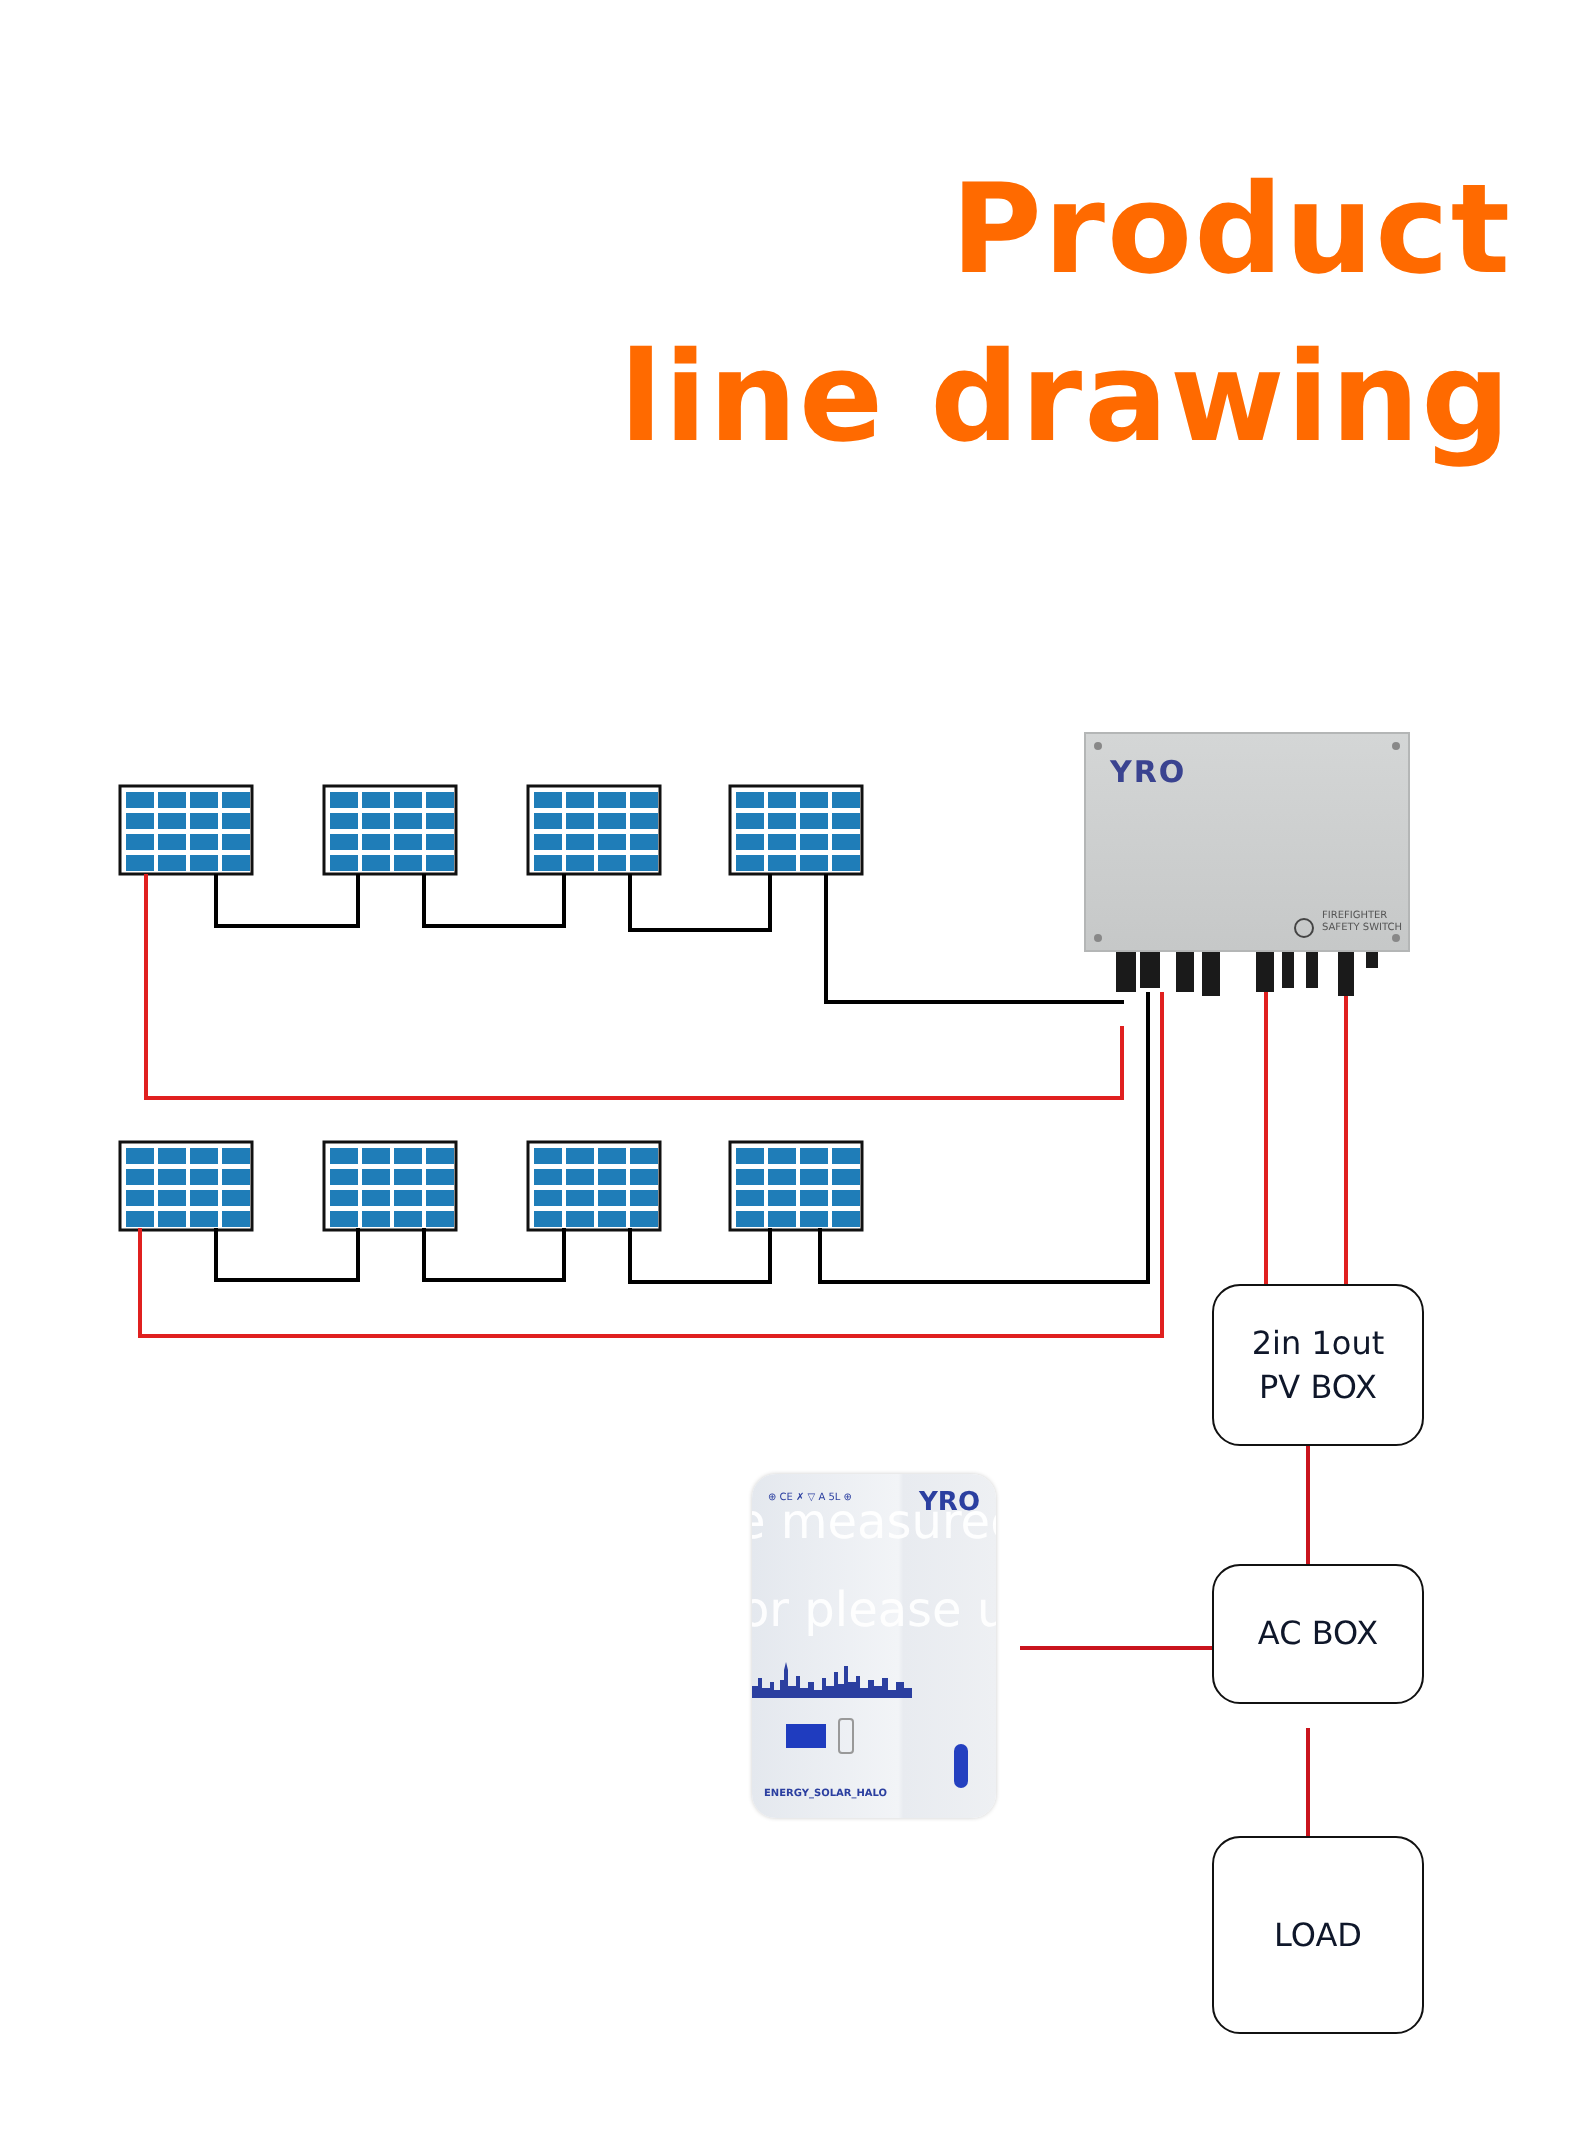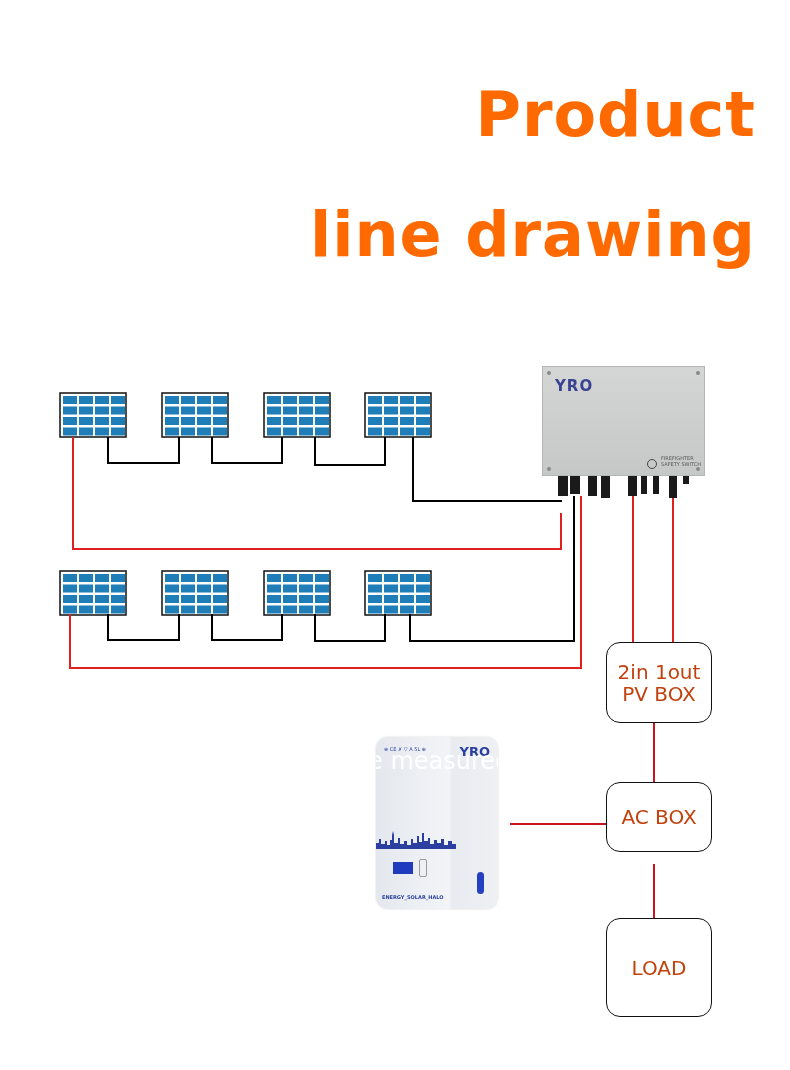--- a/index.html
+++ b/index.html
@@ -1,21 +1,21 @@
 <!DOCTYPE html>
 <html><head>
 <meta charset="utf-8">
 <style>
   html, body { margin:0; padding:0; background:#ffffff; }
   body { width:790px; height:1070px; position:relative; overflow:hidden; font-family:"DejaVu Sans", sans-serif; }
   .title { position:absolute; right:34px; color:#ff6a00; font-family:"DejaVu Sans", sans-serif; font-weight:bold; letter-spacing:1px; white-space:nowrap; }
   .title.l1 { top:78px; font-size:62px; }
-  .title.l2 { top:162px; font-size:62px;margin-top:36px; }
+  .title.l2 { top:162px; font-size:62px; }
   svg#diagram { position:absolute; left:0; top:0; }
-  .box { position:absolute; border:1.5px solid #111; border-radius:14px; background:#fff; display:flex; align-items:center; justify-content:center; text-align:center; font-family:"DejaVu Sans", sans-serif; font-size:20px; color:#c2410c; line-height:22px; box-sizing:border-box; }
+  .box { position:absolute; border:1.5px solid #111; border-radius:14px; background:#fff; display:flex; align-items:center; justify-content:center; text-align:center; font-family:"DejaVu Sans", sans-serif; font-size:16px; color:#0f172a; line-height:22px; box-sizing:border-box; }
   .inverter { position:absolute; left:542px; top:366px; width:163px; height:110px; background:linear-gradient(180deg,#d4d6d6,#c6c8c8); border:1px solid #b4b6b6; box-sizing:border-box; }
   .inv-logo { position:absolute; left:12px; top:10px; font-weight:bold; font-size:15px; color:#3a4390; font-family:"DejaVu Sans", sans-serif; letter-spacing:1px; }
   .inv-switch { position:absolute; left:104px; top:92px; width:10px; height:10px; border:1.5px solid #444; border-radius:50%; box-sizing:border-box; }
   .inv-switch-text { position:absolute; left:118px; top:88px; font-size:5px; line-height:6px; color:#555; font-family:"DejaVu Sans", sans-serif; }
   .screw { position:absolute; width:4px; height:4px; background:#888; border-radius:50%; }
   .battery { position:absolute; left:376px; top:737px; width:122px; height:172px; border-radius:12px; background:linear-gradient(90deg,#e4e8ee 0%,#f2f4f7 60%,#e8ebf0 62%,#eef0f3 100%); overflow:hidden; box-shadow:0 0 2px #ccc; }
   .bat-logo { position:absolute; right:8px; top:7px; font-weight:bold; font-size:13px; color:#2b3fa0; font-family:"DejaVu Sans", sans-serif; }
   .bat-certs { position:absolute; left:8px; top:9px; font-size:5px; color:#2b3fa0; font-family:"DejaVu Sans", sans-serif; }
   .bat-overlay { position:absolute; color:#ffffff; font-size:24px; font-family:"DejaVu Sans", sans-serif; white-space:nowrap; opacity:0.95; }
   .bat-overlay.o1 { left:-8px; top:10px; }
@@ -233,20 +233,21 @@
   <div class="inv-switch-text">
     <div>FIREFIGHTER</div>
     <div>SAFETY SWITCH</div>
   </div>
 </div>
 
 <div class="battery">
   <div class="bat-certs">⊕ CE ✗ ▽ A 5L ⊕</div>
   <div class="bat-logo">YRO</div>
   <div class="bat-overlay o1">e measured</div>
+  <div class="bat-overlay o2">or please u</div>
   <svg class="bat-skyline" viewBox="0 0 80 20">
     <path d="M0,20 L0,14 L3,14 L3,10 L5,10 L5,15 L9,15 L9,12 L11,12 L11,16 L14,16 L14,11 L16,11 L16,6 L17,2 L18,6 L18,14 L22,14 L22,9 L24,9 L24,15 L28,15 L28,12 L31,12 L31,16 L35,16 L35,10 L37,10 L37,14 L41,14 L41,7 L43,7 L43,13 L46,13 L46,4 L48,4 L48,12 L52,12 L52,9 L54,9 L54,15 L58,15 L58,11 L61,11 L61,14 L65,14 L65,10 L68,10 L68,16 L72,16 L72,12 L76,12 L76,15 L80,15 L80,20 Z" fill="#2b3fa0"></path>
   </svg>
   <div class="bat-screen"></div>
   <div class="bat-btns"></div>
   <div class="bat-brand">ENERGY_SOLAR_HALO</div>
   <div class="bat-pill"></div>
 </div>
 
 <div class="box" style="left:606px;top:642px;width:106px;height:81px;">

